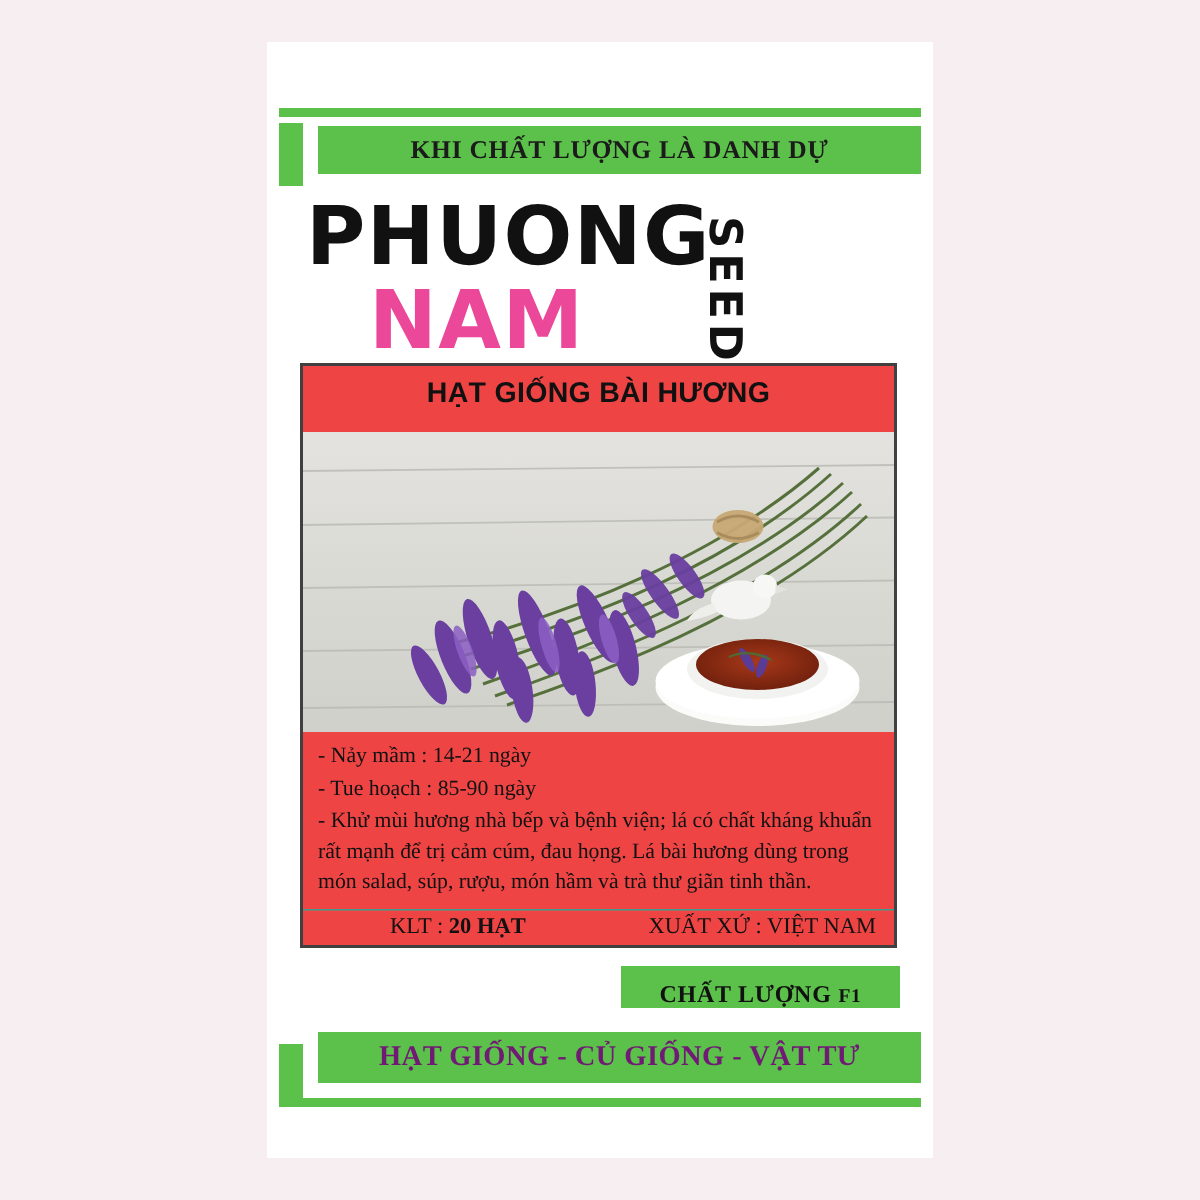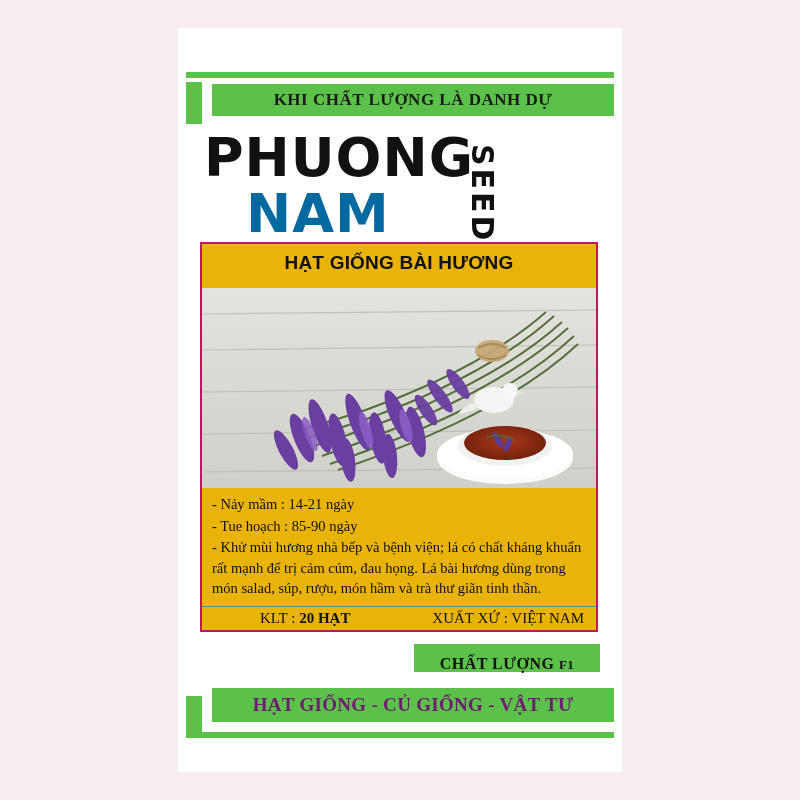--- a/index.html
+++ b/index.html
@@ -97,21 +97,21 @@
     color: #111111;
   }
   .brand-nam {
     position: absolute;
     left: 64px;
     top: 56px;
     font-family: "DejaVu Sans", sans-serif;
     font-weight: bold;
     font-size: 54px;
     letter-spacing: 1px;
-    color: #0369a1;
+    color: #ec4899;
   }
   .brand-seeds {
     position: absolute;
     left: 318px;
     top: 18px;
     width: 100px;
     font-family: "DejaVu Sans", sans-serif;
     font-weight: bold;
     font-size: 30px;
     letter-spacing: 3px;
@@ -120,22 +120,22 @@
     transform-origin: left top;
   }
 
   
   .frame {
     position: absolute;
     left: 22px;
     top: 214px;
     width: 398px;
     height: 390px;
-    border: 2px solid #be185d;
-    background: #eab308;
+    border: 2px solid #404040;
+    background: #ef4444;
     box-sizing: border-box;
   }
   .frame-title {
     position: absolute;
     left: 0;
     top: 8px;
     width: 100%;
     text-align: center;
     font-family: "Liberation Sans", sans-serif;
     font-weight: bold;

